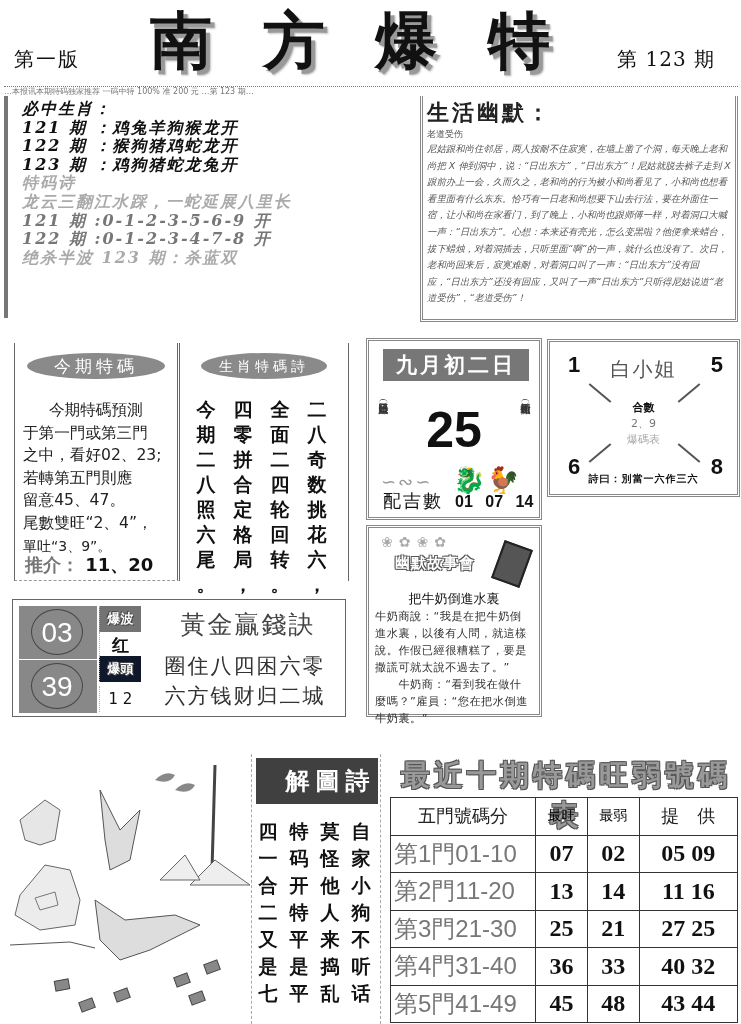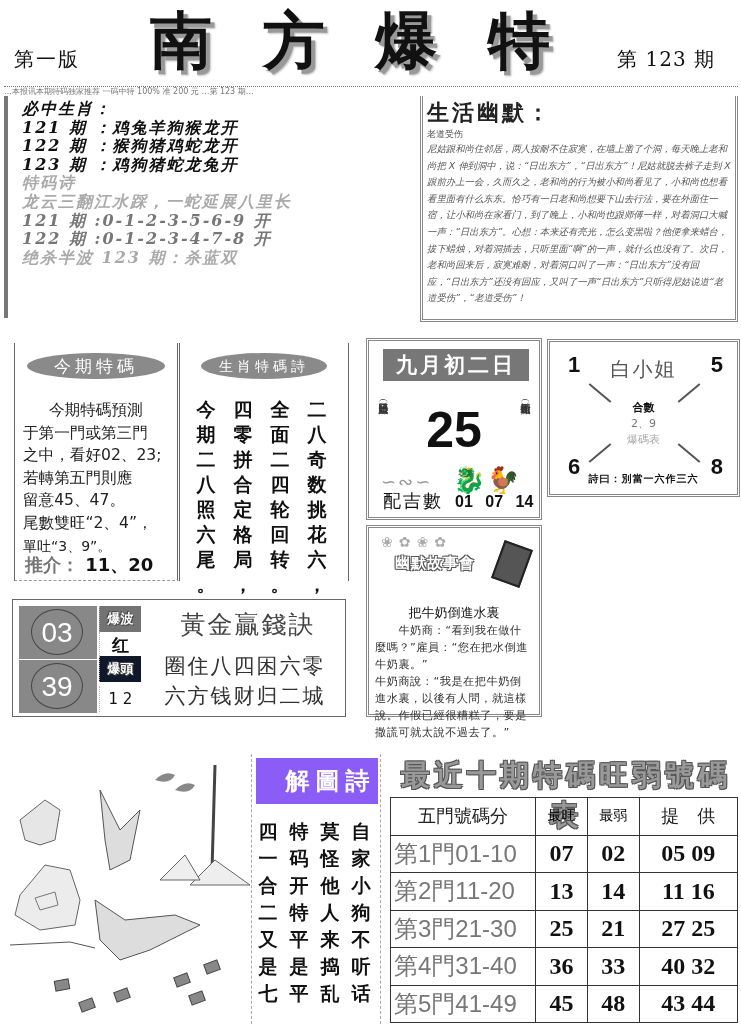--- a/index.html
+++ b/index.html
@@ -63,39 +63,39 @@
   .bai .center .s3 { color: #aaa; }
   .bai .poem { position: absolute; left: 0; right: 0; bottom: 8px; text-align: center; font-size: 10px; font-weight: bold; letter-spacing: 1px; }
   .arrow { position: absolute; width: 28px; height: 2px; background: #555; }
 
   
   .story { left: 366px; top: 525px; width: 176px; height: 192px; border: 3px double #888; padding: 0 6px; }
   .story .banner { position: relative; height: 60px; }
   .story .banner-title { position: absolute; left: 20px; top: 26px; font-size: 15px; color: #fff; font-weight: bold; text-shadow: 1px 1px 0 #555, -1px -1px 0 #555, 1px -1px 0 #555, -1px 1px 0 #555; letter-spacing: 1px; }
   .story .book { position: absolute; right: 6px; top: 16px; width: 30px; height: 40px; background: #555; transform: rotate(20deg); border: 2px solid #222; }
   .story .flowers { position: absolute; left: 6px; top: 6px; font-size: 14px; color: #aaa; letter-spacing: 6px; }
-  .story h4 { text-align: center; font-weight: normal; font-size: 13px; margin-top: 16px; }
+  .story h4 { text-align: center; font-weight: normal; font-size: 13px; margin-top: 2px; }
   .story p { font-size: 11.2px; line-height: 17px; color: #333; letter-spacing: 0.5px; }
 
   
   .gold { left: 12px; top: 599px; width: 334px; height: 118px; border: 1px solid #666; }
   .gold .numcell { position: absolute; left: 6px; width: 78px; height: 53px; background: #888; }
   .gold .numcell .circle { position: absolute; left: 12px; top: 3px; width: 52px; height: 46px; border-radius: 50%; border: 1px solid #444; color: #fff; font-size: 28px; text-align: center; line-height: 46px; font-family: "Liberation Sans", sans-serif; }
   .gold .lab { position: absolute; left: 86px; width: 42px; height: 26px; font-size: 13px; text-align: center; line-height: 26px; border-left: 1px dotted #aaa; }
   .gold .lab.hdr { color: #fff; font-weight: bold; text-shadow: 1px 1px 0 #444, -1px -1px 0 #444; }
   .gold .lab.val { font-weight: bold; font-size: 17px; }
   .gold .gtitle { position: absolute; left: 140px; top: 8px; width: 190px; text-align: center; font-size: 25px; color: #444; font-family: "DejaVu Serif", serif; letter-spacing: 2px; }
   .gold .gline { position: absolute; left: 134px; width: 196px; text-align: center; font-size: 21px; color: #333; font-family: "DejaVu Serif", serif; letter-spacing: 2px; }
 
   
   .illus { left: 0; top: 750px; width: 255px; height: 274px; }
 
   
   .jiept { left: 251px; top: 754px; width: 130px; height: 270px; border-left: 1px dashed #aaa; border-right: 1px dashed #aaa; }
-  .jiept .hdr { position: absolute; left: 4px; top: 4px; width: 122px; height: 46px; background: #8b5cf6; color: #fff; font-size: 24px; font-weight: bold; text-align: center; line-height: 46px; letter-spacing: 6px; font-family: "DejaVu Serif", serif; padding-left: 27px; }
+  .jiept .hdr { position: absolute; left: 4px; top: 4px; width: 122px; height: 46px; background: #404040; color: #fff; font-size: 24px; font-weight: bold; text-align: center; line-height: 46px; letter-spacing: 6px; font-family: "DejaVu Serif", serif; padding-left: 27px; }
   .jiept .vcols2 { position: absolute; left: 6px; top: 64px; display: flex; gap: 11px; }
   .jiept .vcol { font-size: 19px; line-height: 27px; font-weight: bold; width: 20px; }
 
   
   .tbl-title { left: 394px; top: 756px; width: 344px; text-align: center; font-size: 29px; font-weight: bold; color: #999; font-family: "DejaVu Serif", serif; letter-spacing: 4px; text-shadow: 1px 1px 0 #555, -1px -1px 0 #555, 1px -1px 0 #555, -1px 1px 0 #555; }
   .tbl { left: 390px; top: 797px; width: 348px; border-collapse: collapse; }
   .tbl td, .tbl th { border: 1px solid #333; text-align: center; height: 37.5px; }
   .tbl th { font-family: "DejaVu Serif", serif; font-weight: normal; font-size: 18px; color: #222; }
   .tbl th.soft { color: #000000; font-size: 14px; }
   .tbl td.gate { font-size: 24px; color: #777; width: 145px; font-family: "Liberation Sans", sans-serif; text-align: left; padding-left: 3px; }
@@ -225,22 +225,22 @@
   <div class="poem">詩曰：別當一六作三六</div>
 </div>
 
 <div class="abs story">
   <div class="banner">
     <div class="flowers">❀✿❀✿</div>
     <div class="banner-title">幽默故事會</div>
     <div class="book"></div>
   </div>
   <h4>把牛奶倒進水裏</h4>
+  <p>牛奶商說：“我是在把牛奶倒進水裏，以後有人問，就這樣說。作假已經很糟糕了，要是撒謊可就太說不過去了。”</p>
   <p>　　牛奶商：“看到我在做什麼嗎？”雇員：“您在把水倒進牛奶裏。”</p>
-  <p>牛奶商說：“我是在把牛奶倒進水裏，以後有人問，就這樣說。作假已經很糟糕了，要是撒謊可就太說不過去了。”</p>
 </div>
 
 <div class="abs gold">
   <div class="numcell" style="top:6px">
     <div class="circle">03</div>
   </div>
   <div class="numcell" style="top:60px">
     <div class="circle">39</div>
   </div>
   <div class="lab hdr" style="top:6px;background:#737373">爆波</div>

